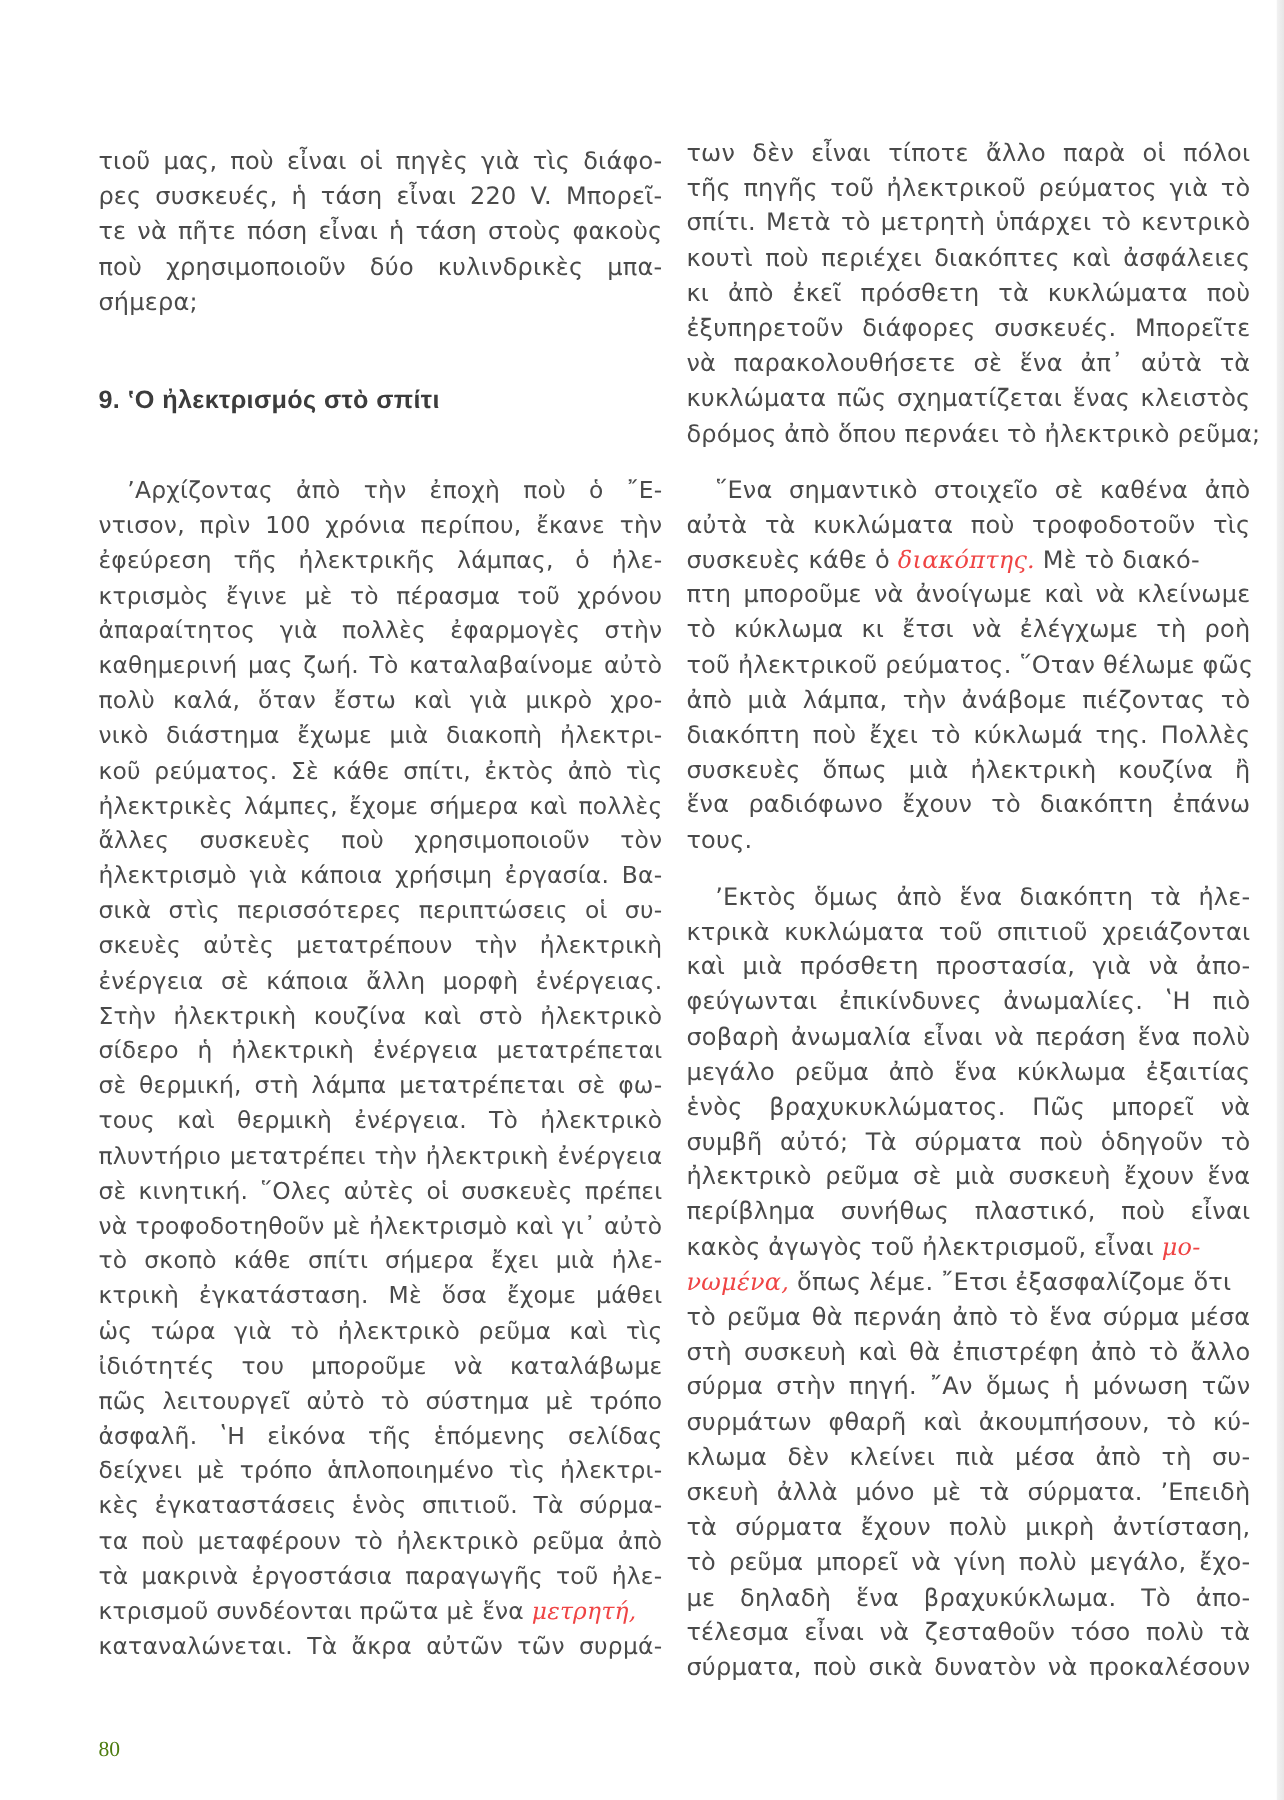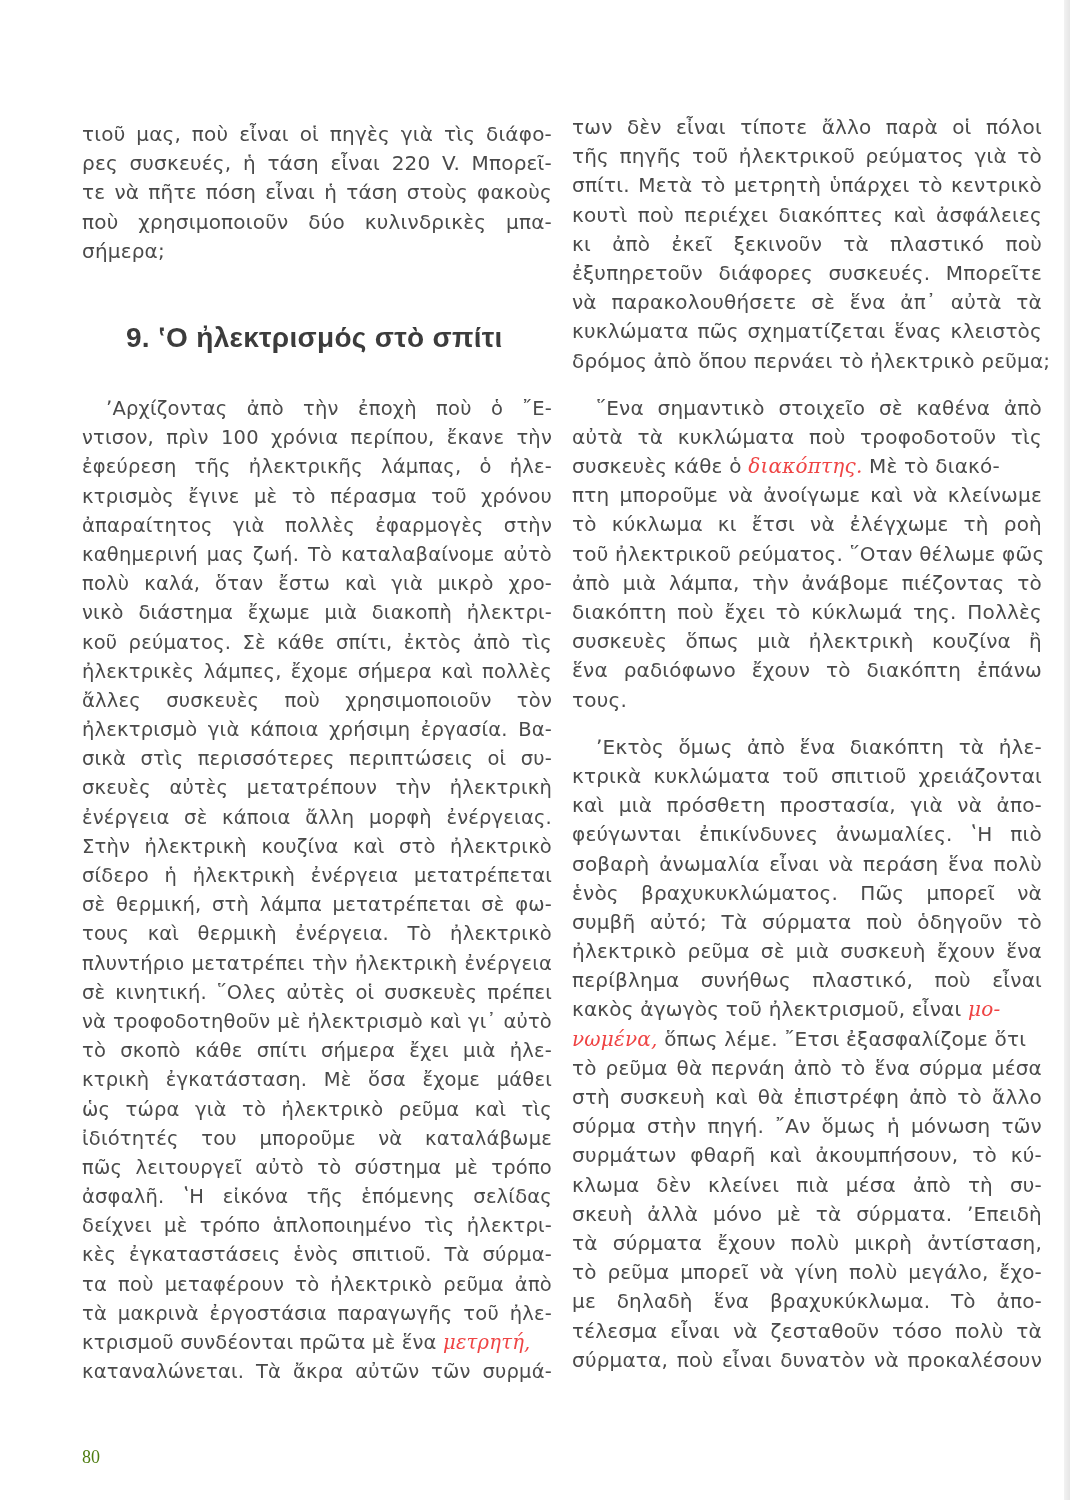--- a/index.html
+++ b/index.html
@@ -7,21 +7,21 @@
          font-family: "DejaVu Sans", sans-serif; color: #4a4a4a; }
   .page-edge { position: absolute; right: 0; top: 0; width: 6px; height: 1500px;
                background: linear-gradient(to right, #f2f2f2, #e6e6e6); }
   .col { position: absolute; font-size: 20px; line-height: 29.2px; letter-spacing: 0.2px; }
   .col-left { left: 82px; top: 120px; width: 470px; }
   .col-right { left: 572px; top: 113px; width: 470px; }
   .line { display: block; white-space: nowrap; text-align: justify; text-align-last: justify; height: 29.2px; }
   .line.last { text-align-last: left; }
   .indent { padding-left: 24px; margin-top: 12px; }
   .heading { position: absolute; left: 82px; top: 322px; font-family: "Liberation Sans", sans-serif;
-             font-weight: bold; font-size: 28px; color: #3c3c3c; letter-spacing: 0.3px; margin-left: 44px; }
+             font-weight: bold; font-size: 21px; color: #3c3c3c; letter-spacing: 0.3px; }
   .em { font-family: "DejaVu Serif", serif; font-style: italic; color: #ef4444; }
   .pagenum { position: absolute; left: 82px; top: 1447px; font-family: "Liberation Serif", serif;
              font-size: 18px; color: #4d7c0f; }
   .block2 { position: absolute; left: 82px; top: 382px; width: 470px; font-size: 19.5px; line-height: 29.2px; letter-spacing: 0.2px; }
 </style>
 </head>
 <body>
 
 <div class="page-edge"></div>
 
@@ -70,21 +70,21 @@
   <span class="line">τὰ μακρινὰ ἐργοστάσια παραγωγῆς τοῦ ἠλε-</span>
   <span class="line last" style="text-align-last:left;"><span>κτρισμοῦ συνδέονται πρῶτα μὲ ἕνα </span><span class="em">μετρητή,</span></span>
   <span class="line">καταναλώνεται. Τὰ ἄκρα αὐτῶν τῶν συρμά-</span>
 </div>
 
 <div class="col col-right">
   <span class="line">των δὲν εἶναι τίποτε ἄλλο παρὰ οἱ πόλοι</span>
   <span class="line">τῆς πηγῆς τοῦ ἠλεκτρικοῦ ρεύματος γιὰ τὸ</span>
   <span class="line">σπίτι. Μετὰ τὸ μετρητὴ ὑπάρχει τὸ κεντρικὸ</span>
   <span class="line">κουτὶ ποὺ περιέχει διακόπτες καὶ ἀσφάλειες</span>
-  <span class="line">κι ἀπὸ ἐκεῖ ξεκινοῦν τὰ πλαστικό ποὺ</span>
+  <span class="line">κι ἀπὸ ἐκεῖ πρόσθετη τὰ κυκλώματα ποὺ</span>
   <span class="line">ἐξυπηρετοῦν διάφορες συσκευές. Μπορεῖτε</span>
   <span class="line">νὰ παρακολουθήσετε σὲ ἕνα ἀπ᾿ αὐτὰ τὰ</span>
   <span class="line">κυκλώματα πῶς σχηματίζεται ἕνας κλειστὸς</span>
   <span class="line last">δρόμος ἀπὸ ὅπου περνάει τὸ ἠλεκτρικὸ ρεῦμα;</span>
 
   <div style="height:6px"></div>
   <span class="line indent">῞Ενα σημαντικὸ στοιχεῖο σὲ καθένα ἀπὸ</span>
   <span class="line">αὐτὰ τὰ κυκλώματα ποὺ τροφοδοτοῦν τὶς</span>
   <span class="line last"><span>συσκευὲς κάθε ὁ </span><span class="em">διακόπτης.</span><span> Μὲ τὸ διακό-</span></span>
   <span class="line">πτη μποροῦμε νὰ ἀνοίγωμε καὶ νὰ κλείνωμε</span>
@@ -95,32 +95,33 @@
   <span class="line">συσκευὲς ὅπως μιὰ ἠλεκτρικὴ κουζίνα ἢ</span>
   <span class="line">ἕνα ραδιόφωνο ἔχουν τὸ διακόπτη ἐπάνω</span>
   <span class="line last">τους.</span>
 
   <div style="height:6px"></div>
   <span class="line indent">ʼΕκτὸς ὅμως ἀπὸ ἕνα διακόπτη τὰ ἠλε-</span>
   <span class="line">κτρικὰ κυκλώματα τοῦ σπιτιοῦ χρειάζονται</span>
   <span class="line">καὶ μιὰ πρόσθετη προστασία, γιὰ νὰ ἀπο-</span>
   <span class="line">φεύγωνται ἐπικίνδυνες ἀνωμαλίες. ʽΗ πιὸ</span>
   <span class="line">σοβαρὴ ἀνωμαλία εἶναι νὰ περάση ἕνα πολὺ</span>
+  <span class="line">μεγάλο ρεῦμα ἀπὸ ἕνα κύκλωμα ἐξαιτίας</span>
   <span class="line">ἑνὸς βραχυκυκλώματος. Πῶς μπορεῖ νὰ</span>
   <span class="line">συμβῆ αὐτό; Τὰ σύρματα ποὺ ὁδηγοῦν τὸ</span>
   <span class="line">ἠλεκτρικὸ ρεῦμα σὲ μιὰ συσκευὴ ἔχουν ἕνα</span>
   <span class="line">περίβλημα συνήθως πλαστικό, ποὺ εἶναι</span>
   <span class="line last"><span>κακὸς ἀγωγὸς τοῦ ἠλεκτρισμοῦ, εἶναι </span><span class="em">μο-</span></span>
   <span class="line last"><span class="em">νωμένα,</span><span> ὅπως λέμε. ῎Ετσι ἐξασφαλίζομε ὅτι</span></span>
   <span class="line">τὸ ρεῦμα θὰ περνάη ἀπὸ τὸ ἕνα σύρμα μέσα</span>
   <span class="line">στὴ συσκευὴ καὶ θὰ ἐπιστρέφη ἀπὸ τὸ ἄλλο</span>
   <span class="line">σύρμα στὴν πηγή. ῎Αν ὅμως ἡ μόνωση τῶν</span>
   <span class="line">συρμάτων φθαρῆ καὶ ἀκουμπήσουν, τὸ κύ-</span>
   <span class="line">κλωμα δὲν κλείνει πιὰ μέσα ἀπὸ τὴ συ-</span>
   <span class="line">σκευὴ ἀλλὰ μόνο μὲ τὰ σύρματα. ʼΕπειδὴ</span>
   <span class="line">τὰ σύρματα ἔχουν πολὺ μικρὴ ἀντίσταση,</span>
   <span class="line">τὸ ρεῦμα μπορεῖ νὰ γίνη πολὺ μεγάλο, ἔχο-</span>
   <span class="line">με δηλαδὴ ἕνα βραχυκύκλωμα. Τὸ ἀπο-</span>
   <span class="line">τέλεσμα εἶναι νὰ ζεσταθοῦν τόσο πολὺ τὰ</span>
-  <span class="line">σύρματα, ποὺ εἶναι δυνατὸν νὰ προκαλέσουν</span>
+  <span class="line">σύρματα, ποὺ σικὰ δυνατὸν νὰ προκαλέσουν</span>
 </div>
 
 <div class="pagenum">80</div>
 
 </body></html>

